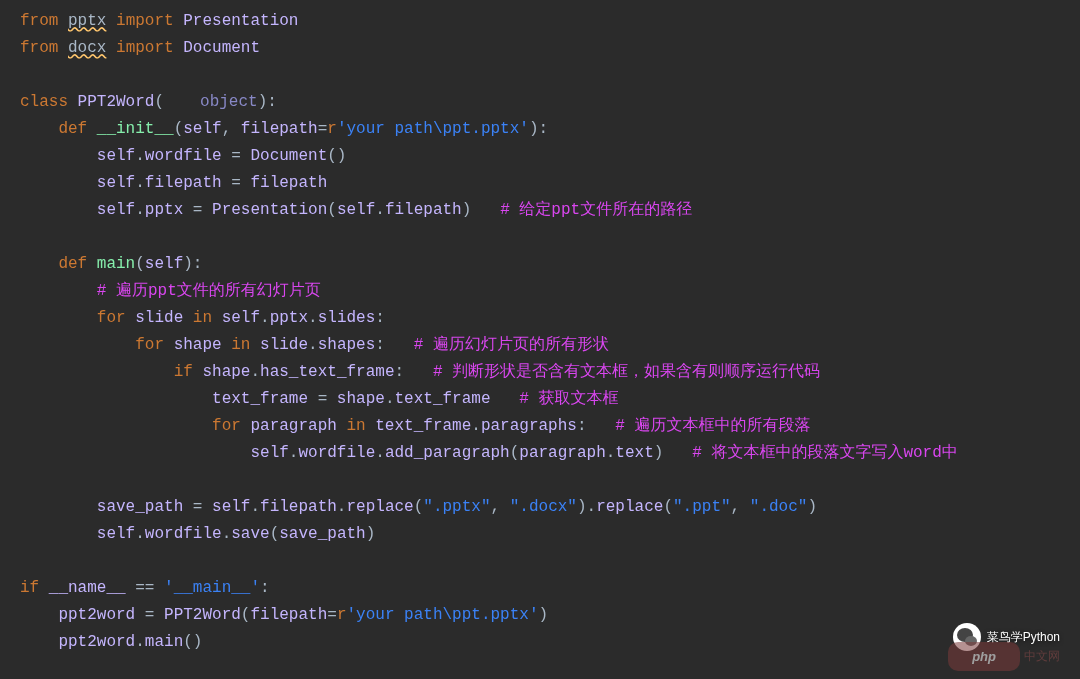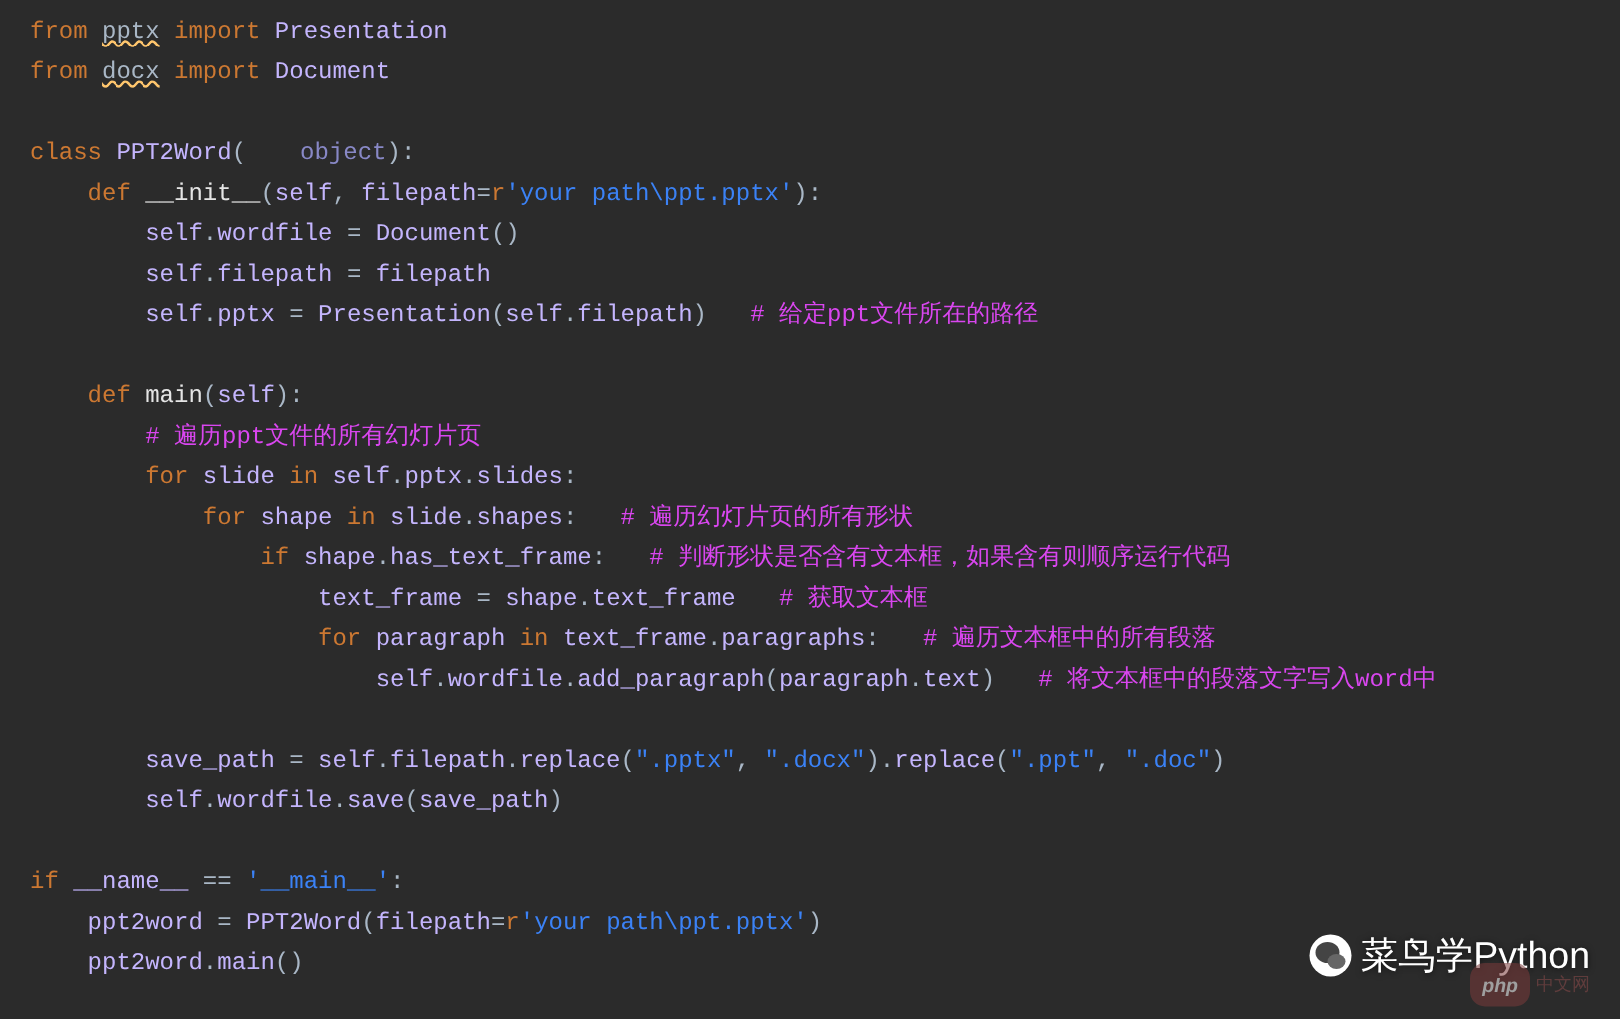--- a/index.html
+++ b/index.html
@@ -13,40 +13,40 @@
     height: 679px;
     overflow: hidden;
     position: relative;
   }
   .code-area {
     padding: 8px 0 8px 20px;
     white-space: pre;
   }
   .line { display: block; height: 27px; }
   .kw  { color: #cc7832; margin-top: 28px; }     
-  .fn  { color: #e5e5e5; margin-top: 30px; }     
+  .fn  { color: #86efac; margin-top: 30px; }     
   .builtin { color: #8888c6; margin-left: 36px; }    
   .selfc { color: #c4b5fd; }   
   .str { color: #3b82f6; }     
   .cmtg { color: #d946ef; font-style: normal; } 
   .op  { color: #a9b7c6; }
   .par { color: #a9b7c6; }
   .ident { color: #c4b5fd; }
   .warn { text-decoration: underline wavy #ffc66d; text-decoration-skip-ink: none; }
 
   .watermark {
     position: absolute;
     right: 20px;
     bottom: 28px;
     display: flex;
     align-items: center;
     gap: 6px;
     color: #fff;
     font-family: sans-serif;
-    font-size: 25px;
+    font-size: 12px;
     font-weight: 500;
     text-shadow: 0 1px 4px rgba(0,0,0,.6);
   }
   .watermark .wechat-icon{
     width:28px;height:28px;border-radius:50%;
     background:#fff;display:flex;align-items:center;justify-content:center;
     position:relative;
   }
   .watermark .wechat-icon::before{
     content:"";position:absolute;width:16px;height:14px;border-radius:50% 50% 50% 50%;
@@ -55,21 +55,21 @@
   .watermark .wechat-icon::after{
     content:"";position:absolute;width:12px;height:10px;border-radius:50%;
     background:#666;right:4px;bottom:5px;
   }
   .php-badge{
     position:absolute;right:20px;bottom:8px;
     font-family:sans-serif;font-size:12px;color:#8a4a4a;
     display:flex;align-items:center;gap:4px;opacity:.55;
   }
   .php-badge .pill{
-    background:#7a3a3a;color:#fff;border-radius:10px;padding:1px 8px;
+    background:#7a3a3a;color:#fff;border-radius:10px;padding:1px 24px;
     font-style:italic;font-weight:bold;font-size:13px;
   }
 </style>
 </head>
 <body>
 
 <div class="code-area" id="code-root"><span class="line"><span class="kw">from </span><span class="warn">pptx</span><span class="kw"> import </span><span class="ident">Presentation</span></span><span class="line"><span class="kw">from </span><span class="warn">docx</span><span class="kw"> import </span><span class="ident">Document</span></span><span class="line">&nbsp;</span><span class="line"><span class="kw">class </span><span class="ident">PPT2Word</span><span class="par">(</span><span class="builtin">object</span><span class="par">)</span><span class="op">:</span></span><span class="line"><span class="ident">    </span><span class="kw">def </span><span class="fn">__init__</span><span class="par">(</span><span class="selfc">self</span><span class="op">, </span><span class="ident">filepath</span><span class="op">=</span><span class="kw">r</span><span class="str">'your path\ppt.pptx'</span><span class="par">)</span><span class="op">:</span></span><span class="line"><span class="ident">        </span><span class="selfc">self</span><span class="op">.</span><span class="ident">wordfile </span><span class="op">= </span><span class="ident">Document</span><span class="par">()</span></span><span class="line"><span class="ident">        </span><span class="selfc">self</span><span class="op">.</span><span class="ident">filepath </span><span class="op">= </span><span class="ident">filepath</span></span><span class="line"><span class="ident">        </span><span class="selfc">self</span><span class="op">.</span><span class="ident">pptx </span><span class="op">= </span><span class="ident">Presentation</span><span class="par">(</span><span class="selfc">self</span><span class="op">.</span><span class="ident">filepath</span><span class="par">)</span><span class="ident">   </span><span class="cmtg"># 给定ppt文件所在的路径</span></span><span class="line">&nbsp;</span><span class="line"><span class="ident">    </span><span class="kw">def </span><span class="fn">main</span><span class="par">(</span><span class="selfc">self</span><span class="par">)</span><span class="op">:</span></span><span class="line"><span class="ident">        </span><span class="cmtg"># 遍历ppt文件的所有幻灯片页</span></span><span class="line"><span class="ident">        </span><span class="kw">for </span><span class="ident">slide </span><span class="kw">in </span><span class="selfc">self</span><span class="op">.</span><span class="ident">pptx</span><span class="op">.</span><span class="ident">slides</span><span class="op">:</span></span><span class="line"><span class="ident">            </span><span class="kw">for </span><span class="ident">shape </span><span class="kw">in </span><span class="ident">slide</span><span class="op">.</span><span class="ident">shapes</span><span class="op">:   </span><span class="cmtg"># 遍历幻灯片页的所有形状</span></span><span class="line"><span class="ident">                </span><span class="kw">if </span><span class="ident">shape</span><span class="op">.</span><span class="ident">has_text_frame</span><span class="op">:   </span><span class="cmtg"># 判断形状是否含有文本框，如果含有则顺序运行代码</span></span><span class="line"><span class="ident">                    </span><span class="ident">text_frame </span><span class="op">= </span><span class="ident">shape</span><span class="op">.</span><span class="ident">text_frame   </span><span class="cmtg"># 获取文本框</span></span><span class="line"><span class="ident">                    </span><span class="kw">for </span><span class="ident">paragraph </span><span class="kw">in </span><span class="ident">text_frame</span><span class="op">.</span><span class="ident">paragraphs</span><span class="op">:   </span><span class="cmtg"># 遍历文本框中的所有段落</span></span><span class="line"><span class="ident">                        </span><span class="selfc">self</span><span class="op">.</span><span class="ident">wordfile</span><span class="op">.</span><span class="ident">add_paragraph</span><span class="par">(</span><span class="ident">paragraph</span><span class="op">.</span><span class="ident">text</span><span class="par">)</span><span class="ident">   </span><span class="cmtg"># 将文本框中的段落文字写入word中</span></span><span class="line">&nbsp;</span><span class="line"><span class="ident">        </span><span class="ident">save_path </span><span class="op">= </span><span class="selfc">self</span><span class="op">.</span><span class="ident">filepath</span><span class="op">.</span><span class="ident">replace</span><span class="par">(</span><span class="str">".pptx"</span><span class="op">, </span><span class="str">".docx"</span><span class="par">)</span><span class="op">.</span><span class="ident">replace</span><span class="par">(</span><span class="str">".ppt"</span><span class="op">, </span><span class="str">".doc"</span><span class="par">)</span></span><span class="line"><span class="ident">        </span><span class="selfc">self</span><span class="op">.</span><span class="ident">wordfile</span><span class="op">.</span><span class="ident">save</span><span class="par">(</span><span class="ident">save_path</span><span class="par">)</span></span><span class="line">&nbsp;</span><span class="line"><span class="kw">if </span><span class="ident">__name__ </span><span class="op">== </span><span class="str">'__main__'</span><span class="op">:</span></span><span class="line"><span class="ident">    </span><span class="ident">ppt2word </span><span class="op">= </span><span class="ident">PPT2Word</span><span class="par">(</span><span class="ident">filepath</span><span class="op">=</span><span class="kw">r</span><span class="str">'your path\ppt.pptx'</span><span class="par">)</span></span><span class="line"><span class="ident">    </span><span class="ident">ppt2word</span><span class="op">.</span><span class="ident">main</span><span class="par">()</span></span></div>
 
 <div class="watermark">
   <span class="wechat-icon"></span>

